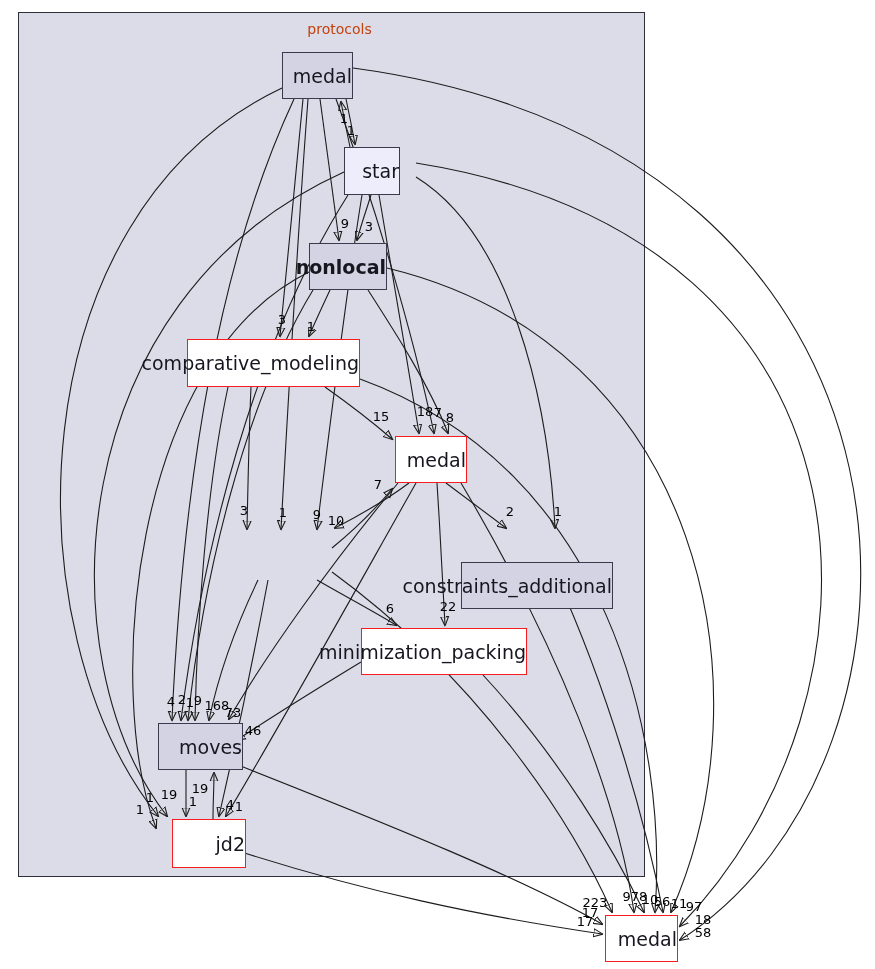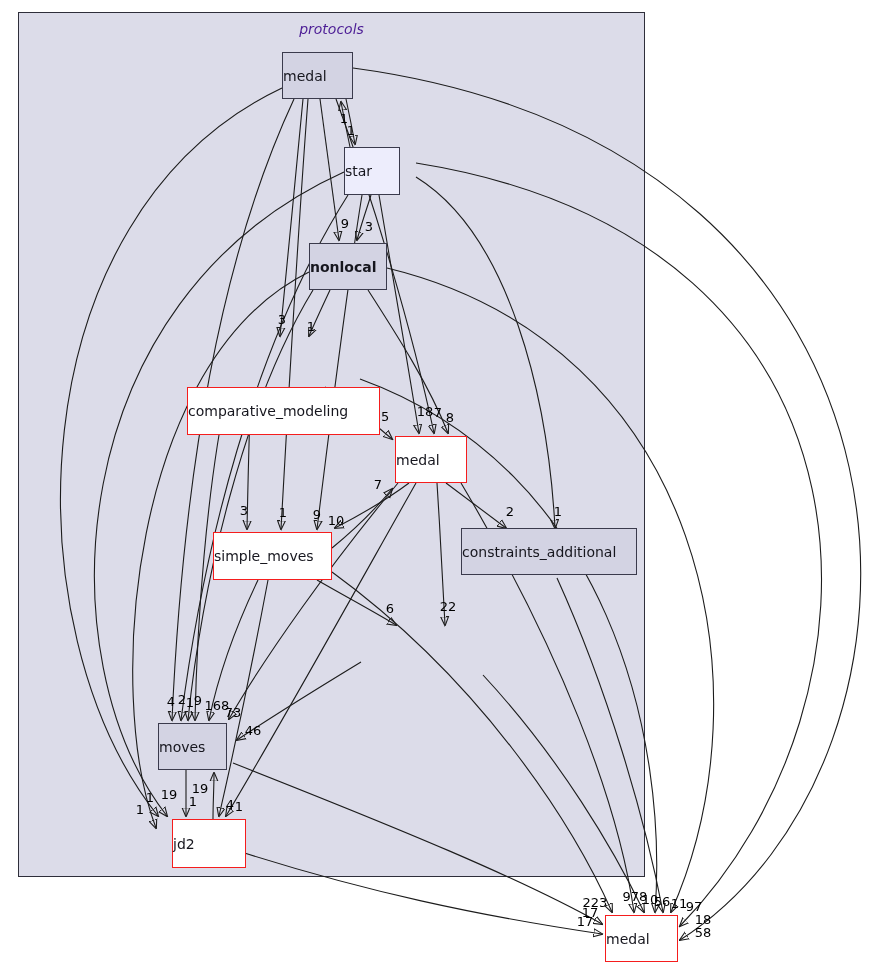--- a/index.html
+++ b/index.html
@@ -1,28 +1,28 @@
 <!DOCTYPE html>
 <html><head>
 <meta charset="utf-8">
 <style>
   html,body{margin:0;padding:0;background:#ffffff;}
   .canvas{position:relative;width:875px;height:969px;background:#ffffff;overflow:hidden;
           font-family:"DejaVu Sans","Liberation Sans",sans-serif;}
   .cluster{position:absolute;left:18px;top:12px;width:627px;height:865px;
            background:#dcdce9;border:1.6px solid #2e2e3a;box-sizing:border-box;z-index:0;}
-  .cluster-label{position:absolute;left:0;top:8px;width:100%;text-align:center;
-                 font-size:14px;color:#4c1d95;font-style:italic;}
+  .cluster-label{position:absolute;left:8px;top:8px;width:100%;text-align:center;
+                 font-size:14px;color:#c2410c;}
   svg.edges{position:absolute;left:0;top:0;z-index:1;pointer-events:none;}
   svg.edges path{fill:none;stroke:#1c1c1c;stroke-width:1.1;}
   svg.edges text{font-family:"DejaVu Sans","Liberation Sans",sans-serif;
                  font-size:13px;fill:#000000;text-anchor:middle;}
-  .node{position:absolute;display:flex;align-items:center;justify-content:flex-start;
+  .node{position:absolute;display:flex;align-items:center;justify-content:flex-end;
         background:#d3d3e3;border:1.7px solid #3a3a4c;box-sizing:border-box;
-        font-size:14px;color:#16161e;z-index:2;cursor:pointer;}
+        font-size:19px;color:#16161e;z-index:2;cursor:pointer;}
   .node.red{background:#ffffff;border-color:#f51d1d;}
   .node.current{background:#ededfc;}
 </style>
 </head>
 <body>
 
 <div class="canvas">
 
   <div class="cluster">
     <div class="cluster-label">protocols</div>
@@ -126,33 +126,33 @@
 
   <div class="node" style="left:282px;top:52px;width:71px;height:47px;">
     <span>medal</span>
   </div>
   <div class="node current" style="left:344px;top:147px;width:56px;height:48px;">
     <span>star</span>
   </div>
   <div class="node" style="left:309px;top:243px;width:78px;height:47px;font-weight:bold;">
     <span>nonlocal</span>
   </div>
-  <div class="node red" style="left:187px;top:339px;width:193px;height:48px;margin-top:48px;">
+  <div class="node red" style="left:187px;top:339px;width:173px;height:48px;">
     <span>comparative_modeling</span>
   </div>
   <div class="node red" style="left:395px;top:436px;width:72px;height:47px;">
     <span>medal</span>
   </div>
-  <div class="node red" style="left:213px;top:532px;width:119px;height:48px;">
-    <span>simple_moves</span>
-  </div>
-  <div class="node" style="left:461px;top:528px;width:176px;height:47px;">
+  <div class="node" style="left:461px;top:562px;width:152px;height:47px;">
     <span>constraints_additional</span>
   </div>
-  <div class="node" style="left:158px;top:723px;width:69px;height:47px;">
+  <div class="node red" style="left:361px;top:628px;width:166px;height:47px;">
+    <span>minimization_packing</span>
+  </div>
+  <div class="node" style="left:158px;top:723px;width:85px;height:47px;">
     <span>moves</span>
   </div>
   <div class="node red" style="left:172px;top:819px;width:74px;height:49px;">
     <span>jd2</span>
   </div>
   <div class="node red" style="left:605px;top:915px;width:73px;height:47px;">
     <span>medal</span>
   </div>
 
 </div>

